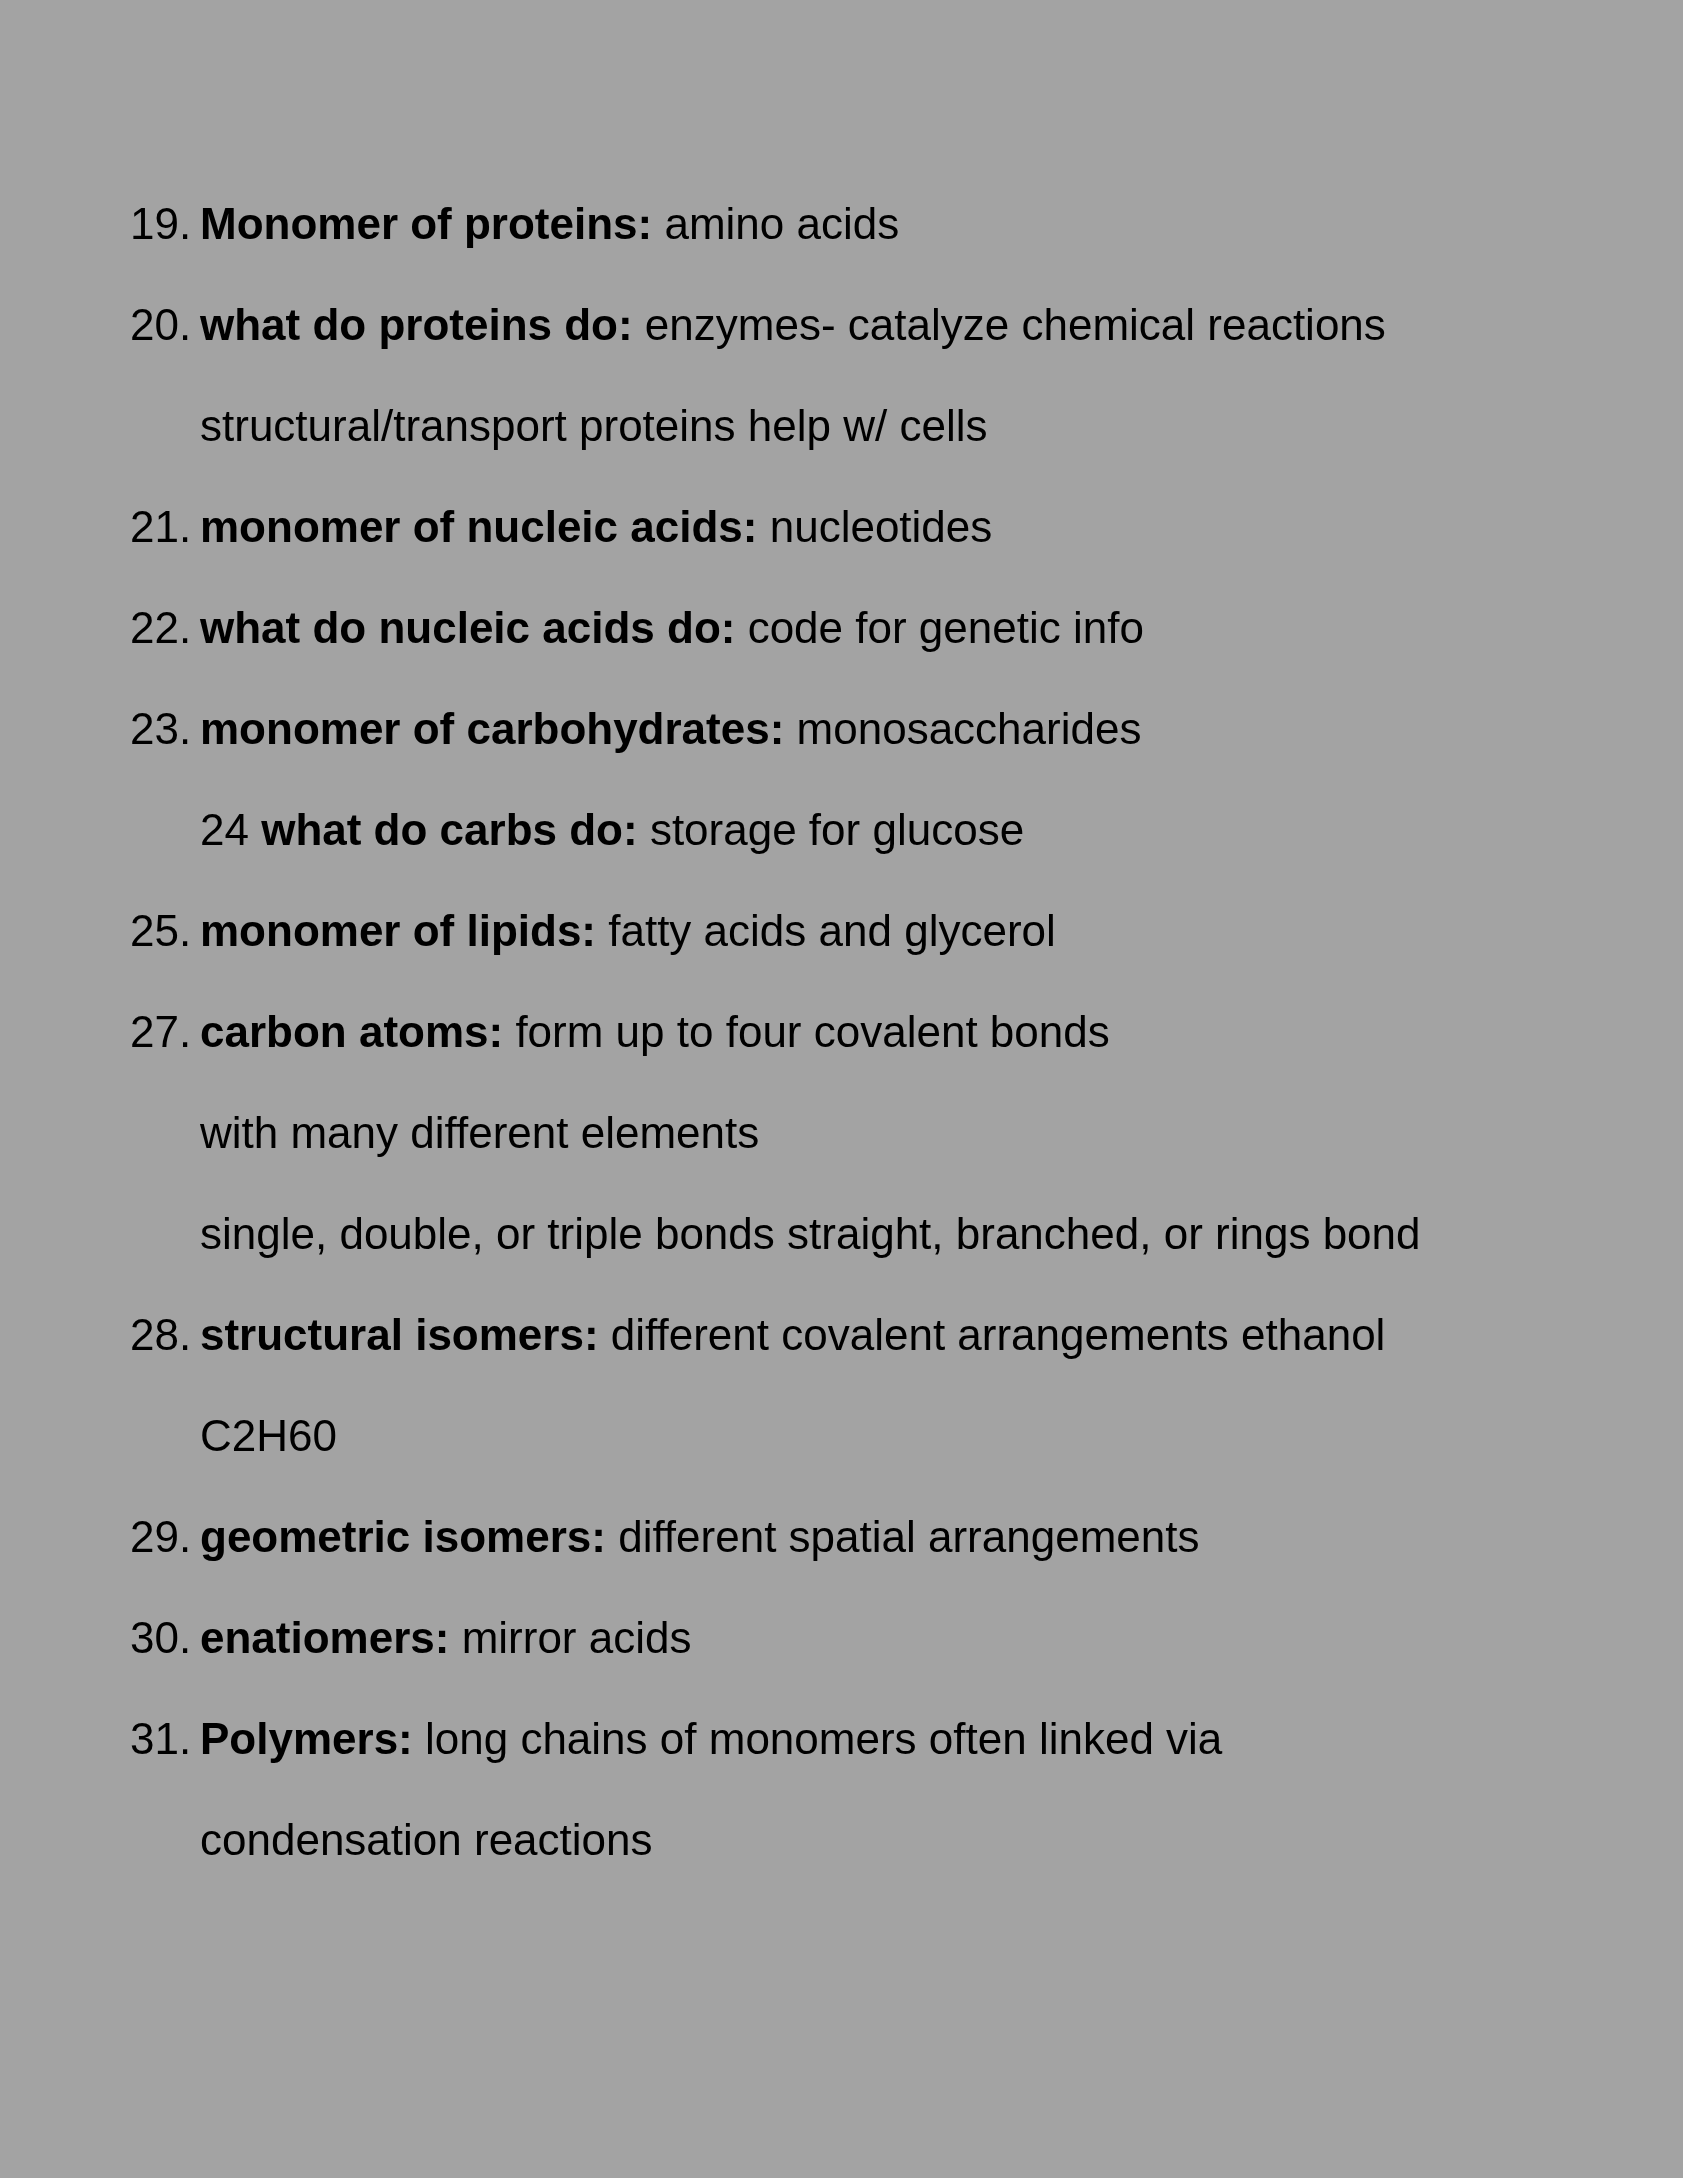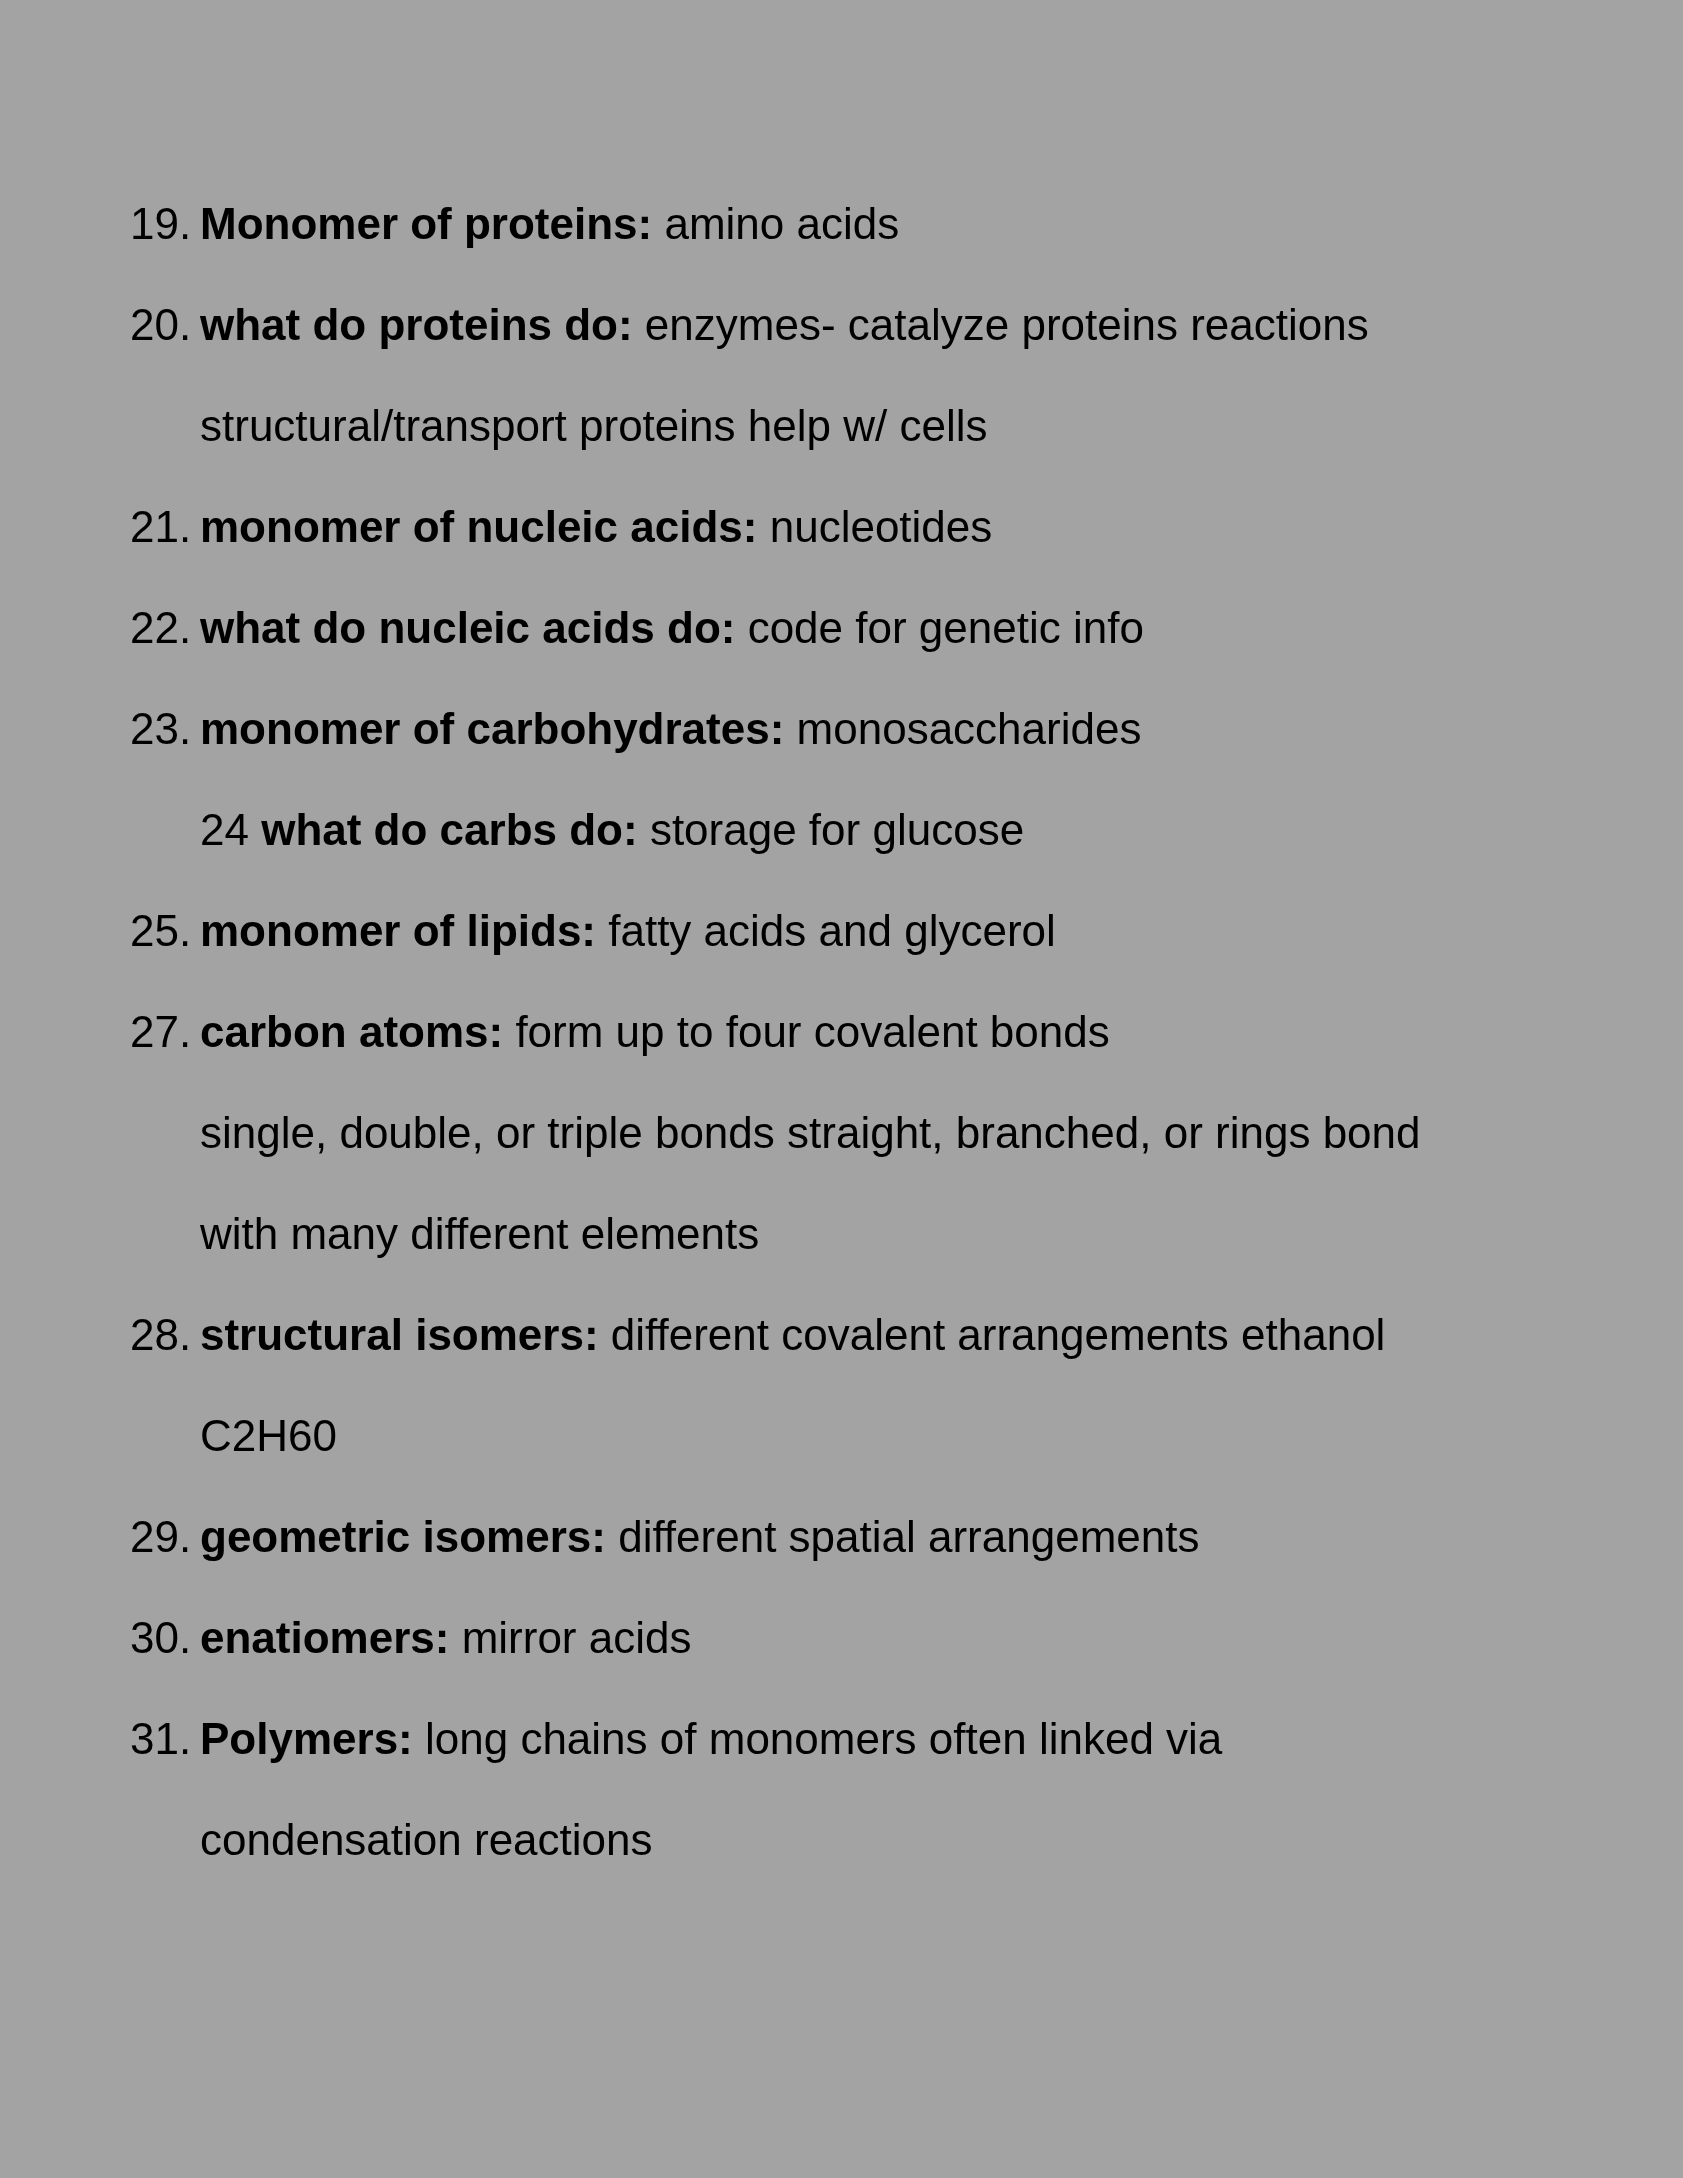--- a/index.html
+++ b/index.html
@@ -55,21 +55,21 @@
 <body>
 
 <div class="page">
   <div class="notes">
 
     <div class="line">
       <span class="num">19.</span><span class="term">Monomer of proteins:</span><span class="def"> amino acids</span>
     </div>
 
     <div class="line">
-      <span class="num">20.</span><span class="term">what do proteins do:</span><span class="def"> enzymes- catalyze proteins reactions</span>
+      <span class="num">20.</span><span class="term">what do proteins do:</span><span class="def"> enzymes- catalyze chemical reactions</span>
     </div>
     <div class="line">
       <span class="indent"></span><span class="def">structural/transport proteins help w/ cells</span>
     </div>
 
     <div class="line">
       <span class="num">21.</span><span class="term">monomer of nucleic acids:</span><span class="def"> nucleotides</span>
     </div>
 
     <div class="line">
@@ -86,24 +86,24 @@
 
     <div class="line">
       <span class="num">25.</span><span class="term">monomer of lipids:</span><span class="def"> fatty acids and glycerol</span>
     </div>
 
 
     <div class="line">
       <span class="num">27.</span><span class="term">carbon atoms:</span><span class="def"> form up to four covalent bonds</span>
     </div>
     <div class="line">
-      <span class="indent"></span><span class="def">single, double, or triple bonds straight, branched, or rings bond</span>
+      <span class="indent"></span><span class="def">with many different elements</span>
     </div>
     <div class="line">
-      <span class="indent"></span><span class="def">with many different elements</span>
+      <span class="indent"></span><span class="def">single, double, or triple bonds straight, branched, or rings bond</span>
     </div>
 
     <div class="line">
       <span class="num">28.</span><span class="term">structural isomers:</span><span class="def"> different covalent arrangements ethanol</span>
     </div>
     <div class="line">
       <span class="indent"></span><span class="def">C2H60</span>
     </div>
 
     <div class="line">

